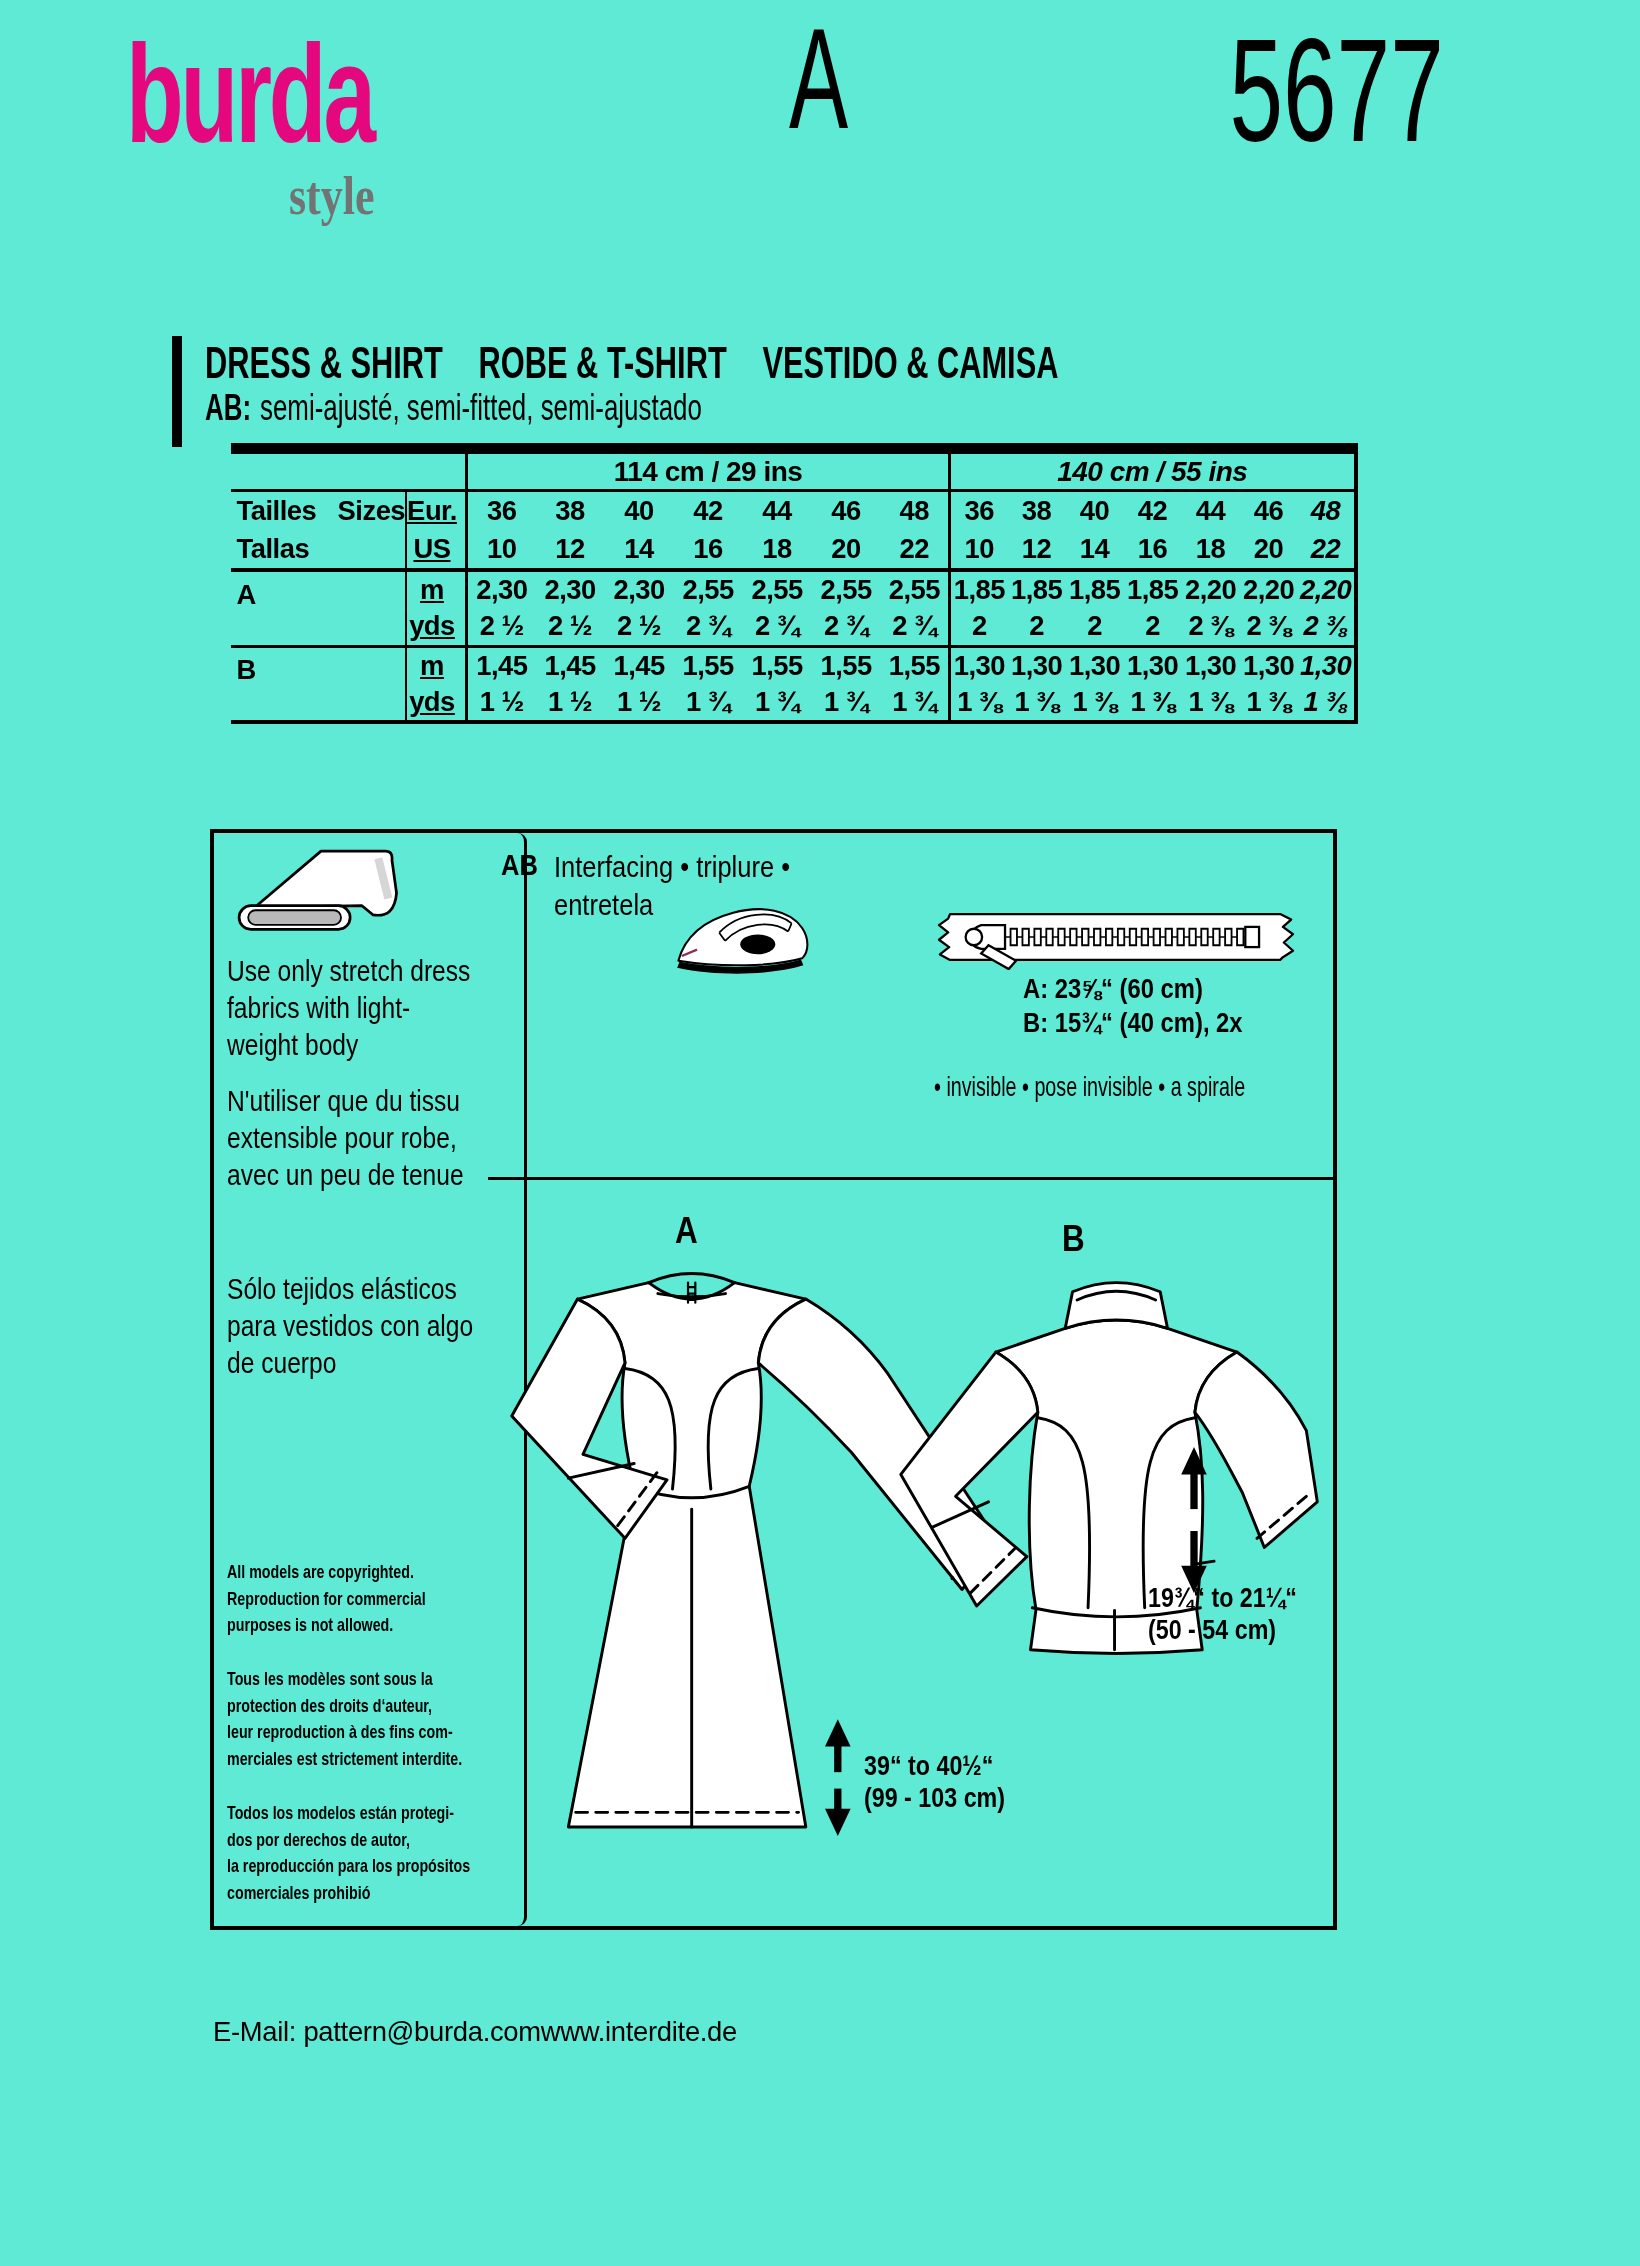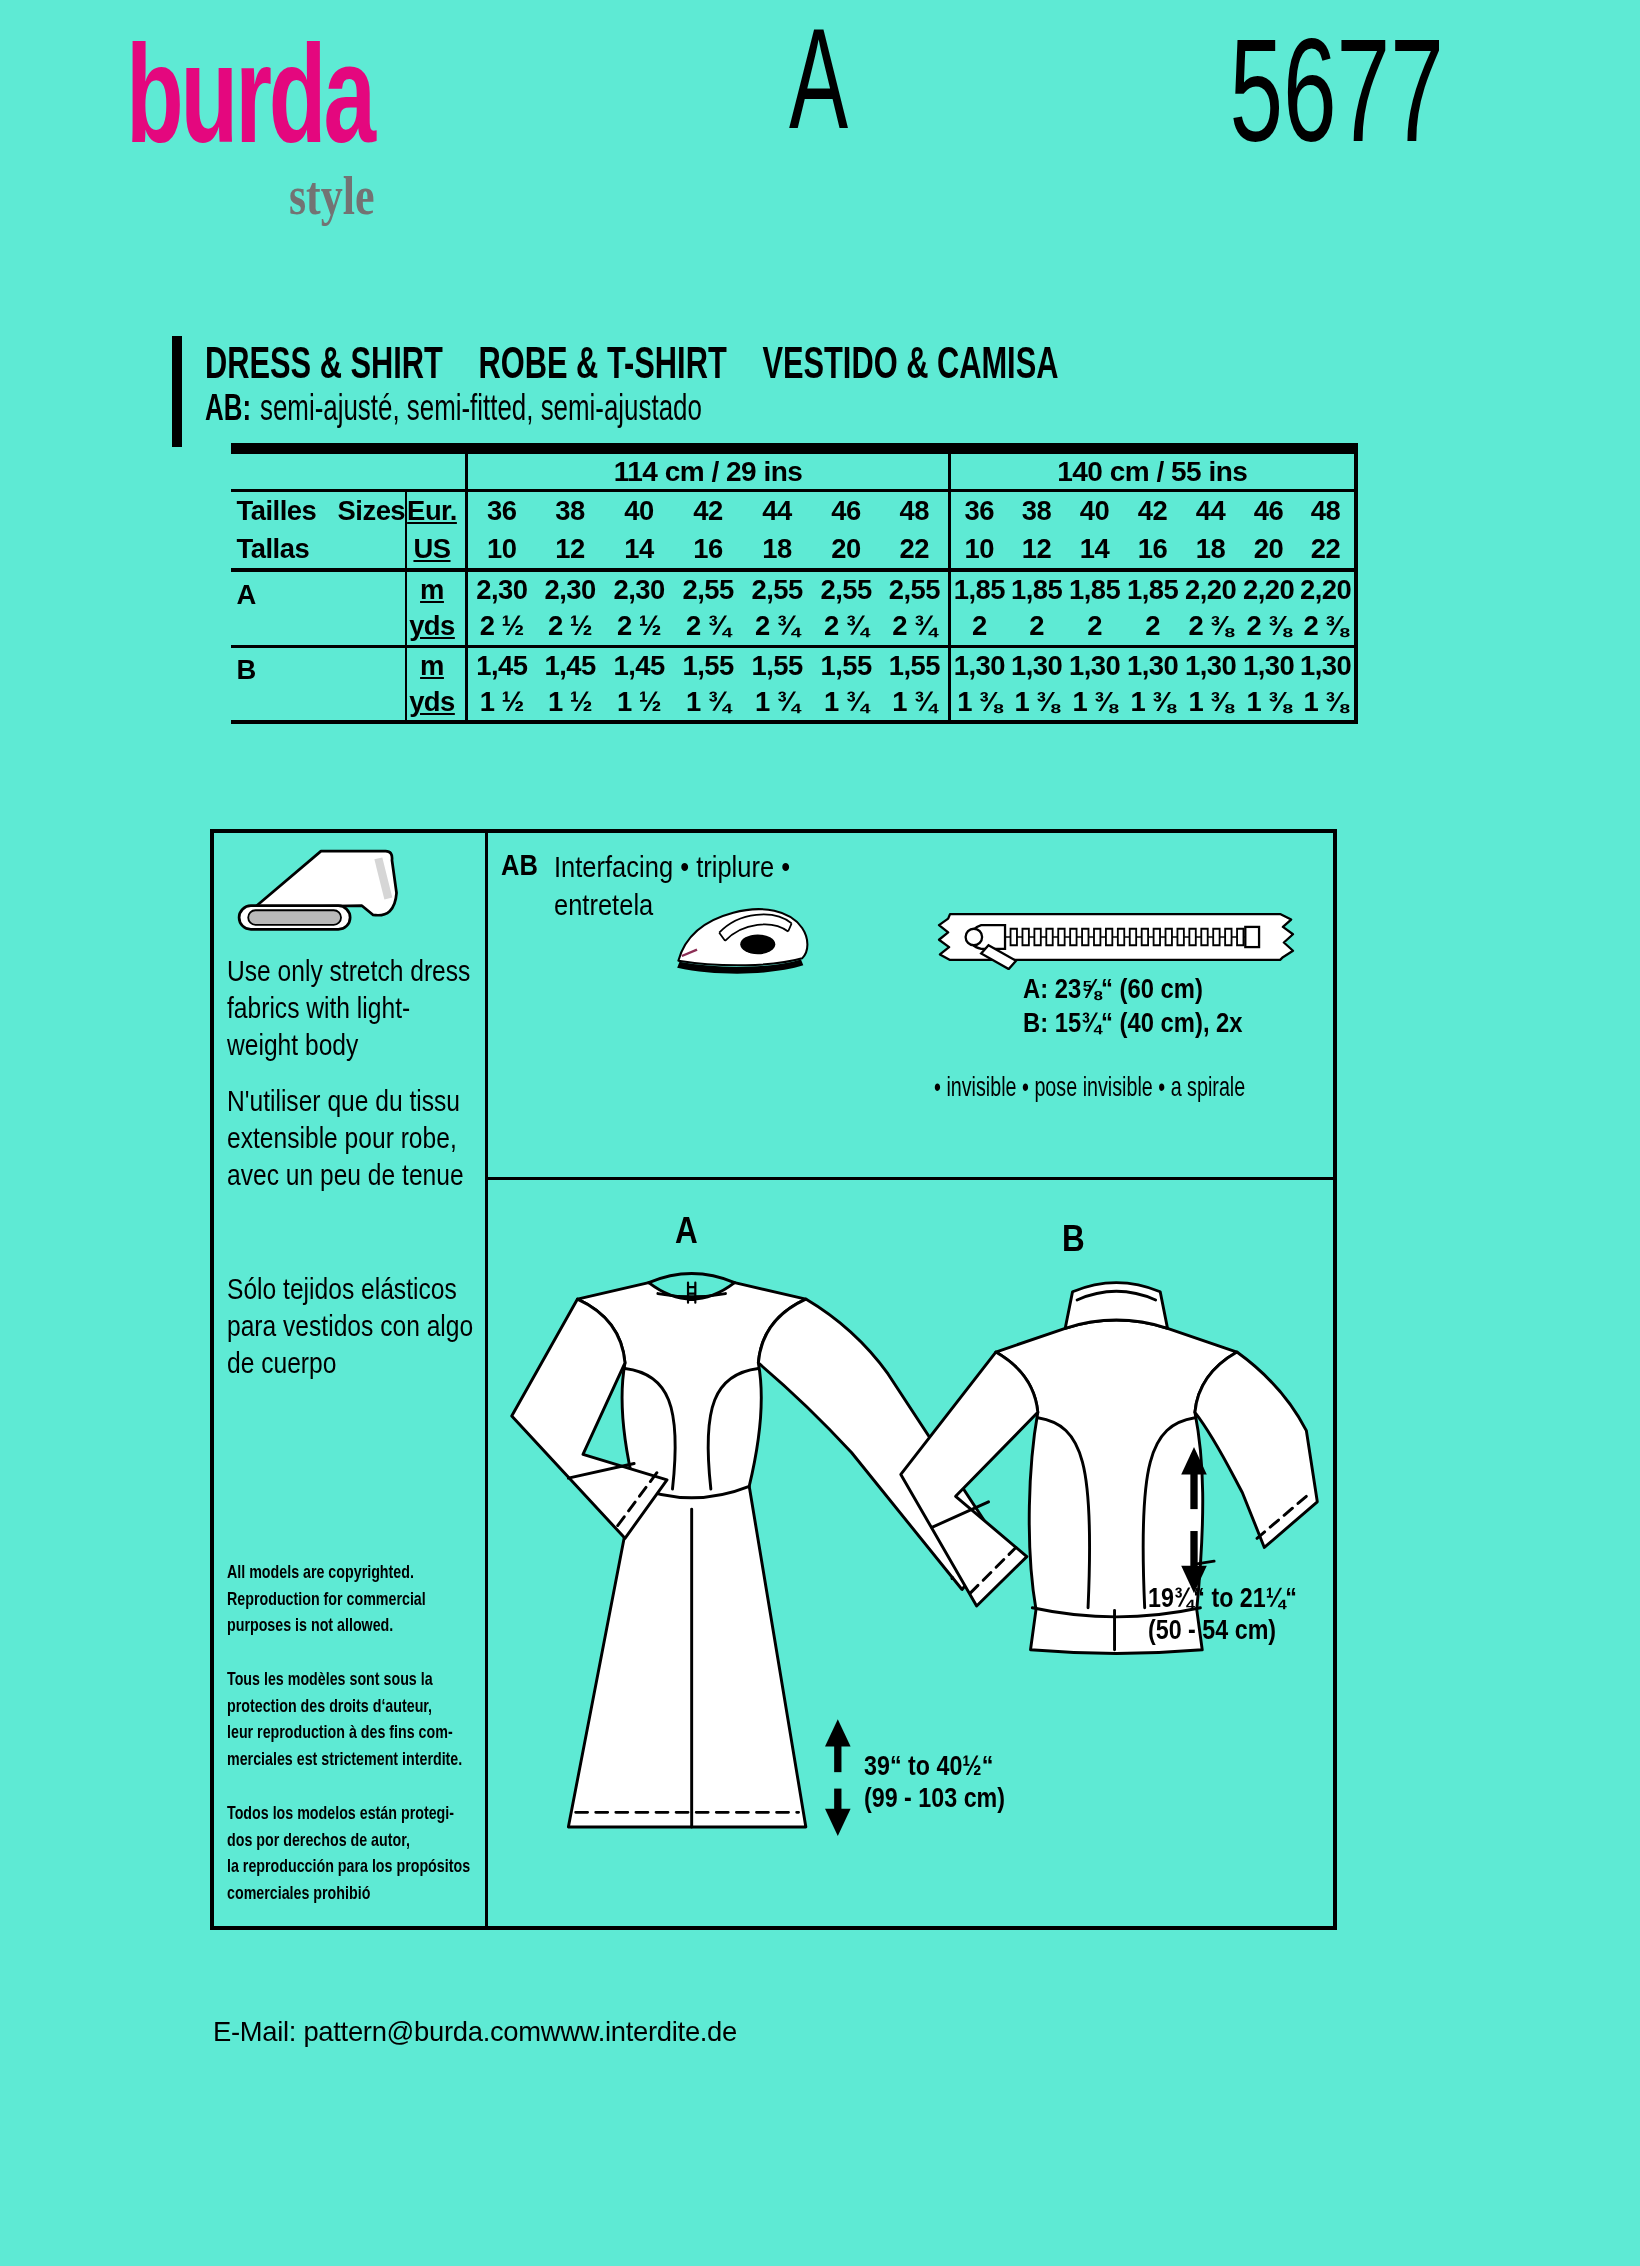--- a/index.html
+++ b/index.html
@@ -29,28 +29,28 @@
   .title-bar { left:172px; top:336px; width:10px; height:111px; background:#000; }
   .main-title { left:205px; top:339px; font-size:44px; font-weight:bold; white-space:nowrap; display:flex; gap:51px; line-height:1.1; }
   .fit-line { left:205px; top:387px; font-size:37px; white-space:nowrap; display:flex; gap:12.8px; line-height:1.15; }
   .fit-line .pfx { font-weight:bold; }
 
   
   .ft-wrap { left:231px; top:443px; }
   table.ft { border-collapse:collapse; table-layout:fixed; letter-spacing:-0.5px; }
   table.ft td { font-weight:bold; font-size:27.4px; text-align:center; vertical-align:middle; padding:0; }
   .bt12{border-top:11px solid #000;} .bb4{border-bottom:3.7px solid #000;} .bb5{border-bottom:4.6px solid #000;}
-  .bl4{border-left:3.7px solid #000;} .br3{border-right:2.7px solid #000;} .br4{border-right:3.7px solid #000;} .br5{border-right:4.6px solid #000;}
+  .bl4{border-left:3.7px solid #000;} .br3{border-right:2.7px solid #000;} .br4{border-right:3.7px solid #000;} .br5{border-right:4.6px solid #000;font-style:italic;}
   td.c-label { text-align:left !important; padding-left:5.5px !important; white-space:pre-line; line-height:38px; }
   td.c-unit { text-align:right; padding-right:8.2px !important;text-decoration:underline; }
   tr.rh46{height:42px;} tr.rh40{height:37px;} tr.rh42{height:38px;}
 
   
   .info-box { left:210px; top:829px; width:1127px; height:1101px; border:4.6px solid #000; }
-  .left-col { position:absolute; left:0; top:0; width:274px; height:100%; border-right:3.7px solid #000; }
+  .left-col { position:absolute; left:0; top:0; width:313px; height:100%; border-right:3.7px solid #000;border-radius:9px; }
   .right-top { position:absolute; left:274px; top:0; right:0; height:347px; border-bottom:3.7px solid #000; }
   .right-bottom { position:absolute; left:274px; top:347px; right:0; bottom:0; }
 
   .advice { font-size:30px; line-height:37px; white-space:pre-line; width:329px; }
   .copysmall { font-size:19px; font-weight:bold; line-height:26.5px; white-space:pre-line; width:365px; }
 
   .ab-label { font-size:30px; font-weight:bold; }
   .interfacing { font-size:30px; line-height:38px; white-space:pre-line; width:365px; }
   .zip-len { font-size:28px; font-weight:bold; line-height:34px; white-space:pre-line; width:365px; }
   .zip-type { font-size:27.4px; line-height:1.2; white-space:nowrap; }

